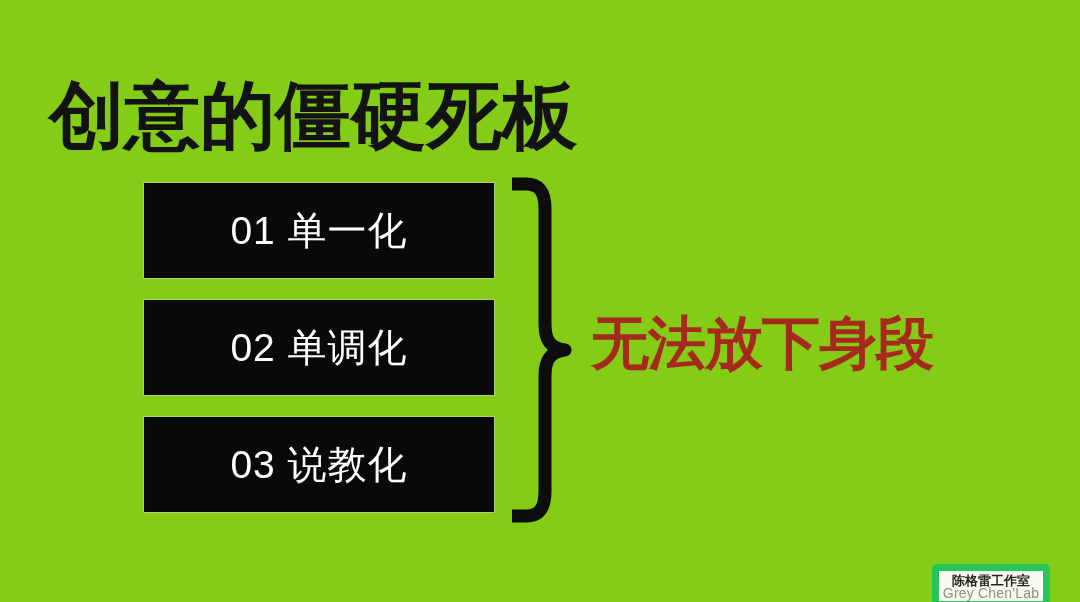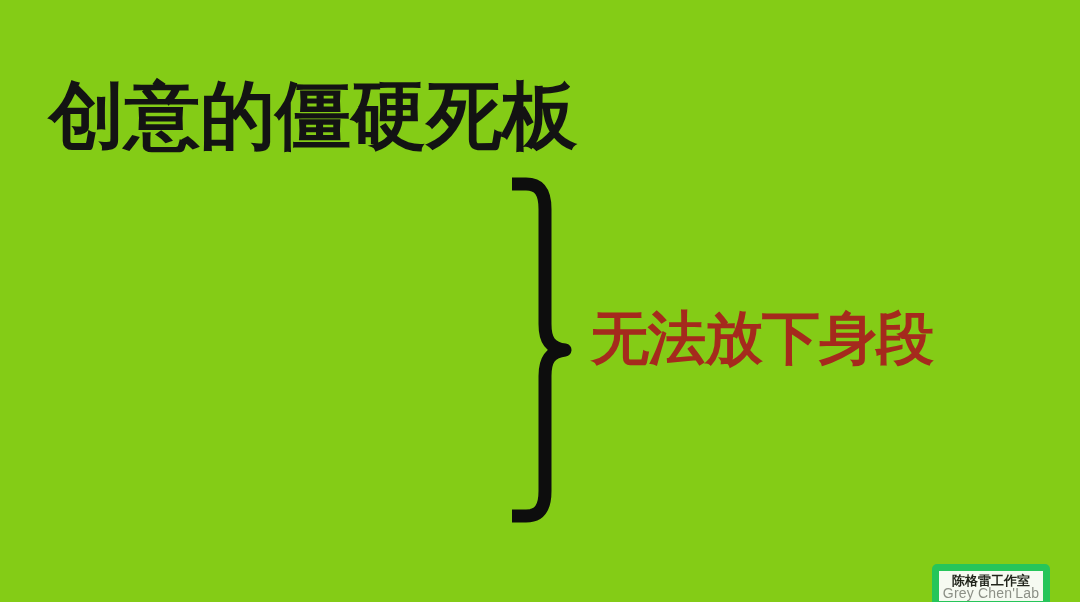--- a/index.html
+++ b/index.html
@@ -84,21 +84,21 @@
     display: block;
     width: 80px;
     height: 348px;
   }
 
   
   .conclusion {
     position: absolute;
     left: 591px;
     top: 313px;
-    font-family: Liberation Mono, monospace;
+    font-family: Liberation Sans, sans-serif;
     font-size: 58px;
     font-weight: 700;
     line-height: 1.05;
     letter-spacing: -1px;
     color: #a52a1d;
     white-space: nowrap;
   }
 
   
   .watermark {
@@ -137,20 +137,35 @@
     text-align: center;
   }
 </style>
 </head>
 <body>
 
 <div id="slide">
 
   <h1 class="slide-title">创意的僵硬死板</h1>
 
+  <div class="item-list">
+
+    <div class="item-bar">
+      <span class="item-label">01 单一化</span>
+    </div>
+
+    <div class="item-bar">
+      <span class="item-label">02 单调化</span>
+    </div>
+
+    <div class="item-bar">
+      <span class="item-label">03 说教化</span>
+    </div>
+
+  </div>
 
   <div class="brace-wrap">
     <svg viewBox="0 0 80 348" xmlns="http://www.w3.org/2000/svg" aria-hidden="true">
       <path d="M 12 8
                L 26 8
                C 40 8 45 17 45 33
                L 45 148
                C 45 164 50 172 65 174
                C 50 176 45 184 45 200
                L 45 315

